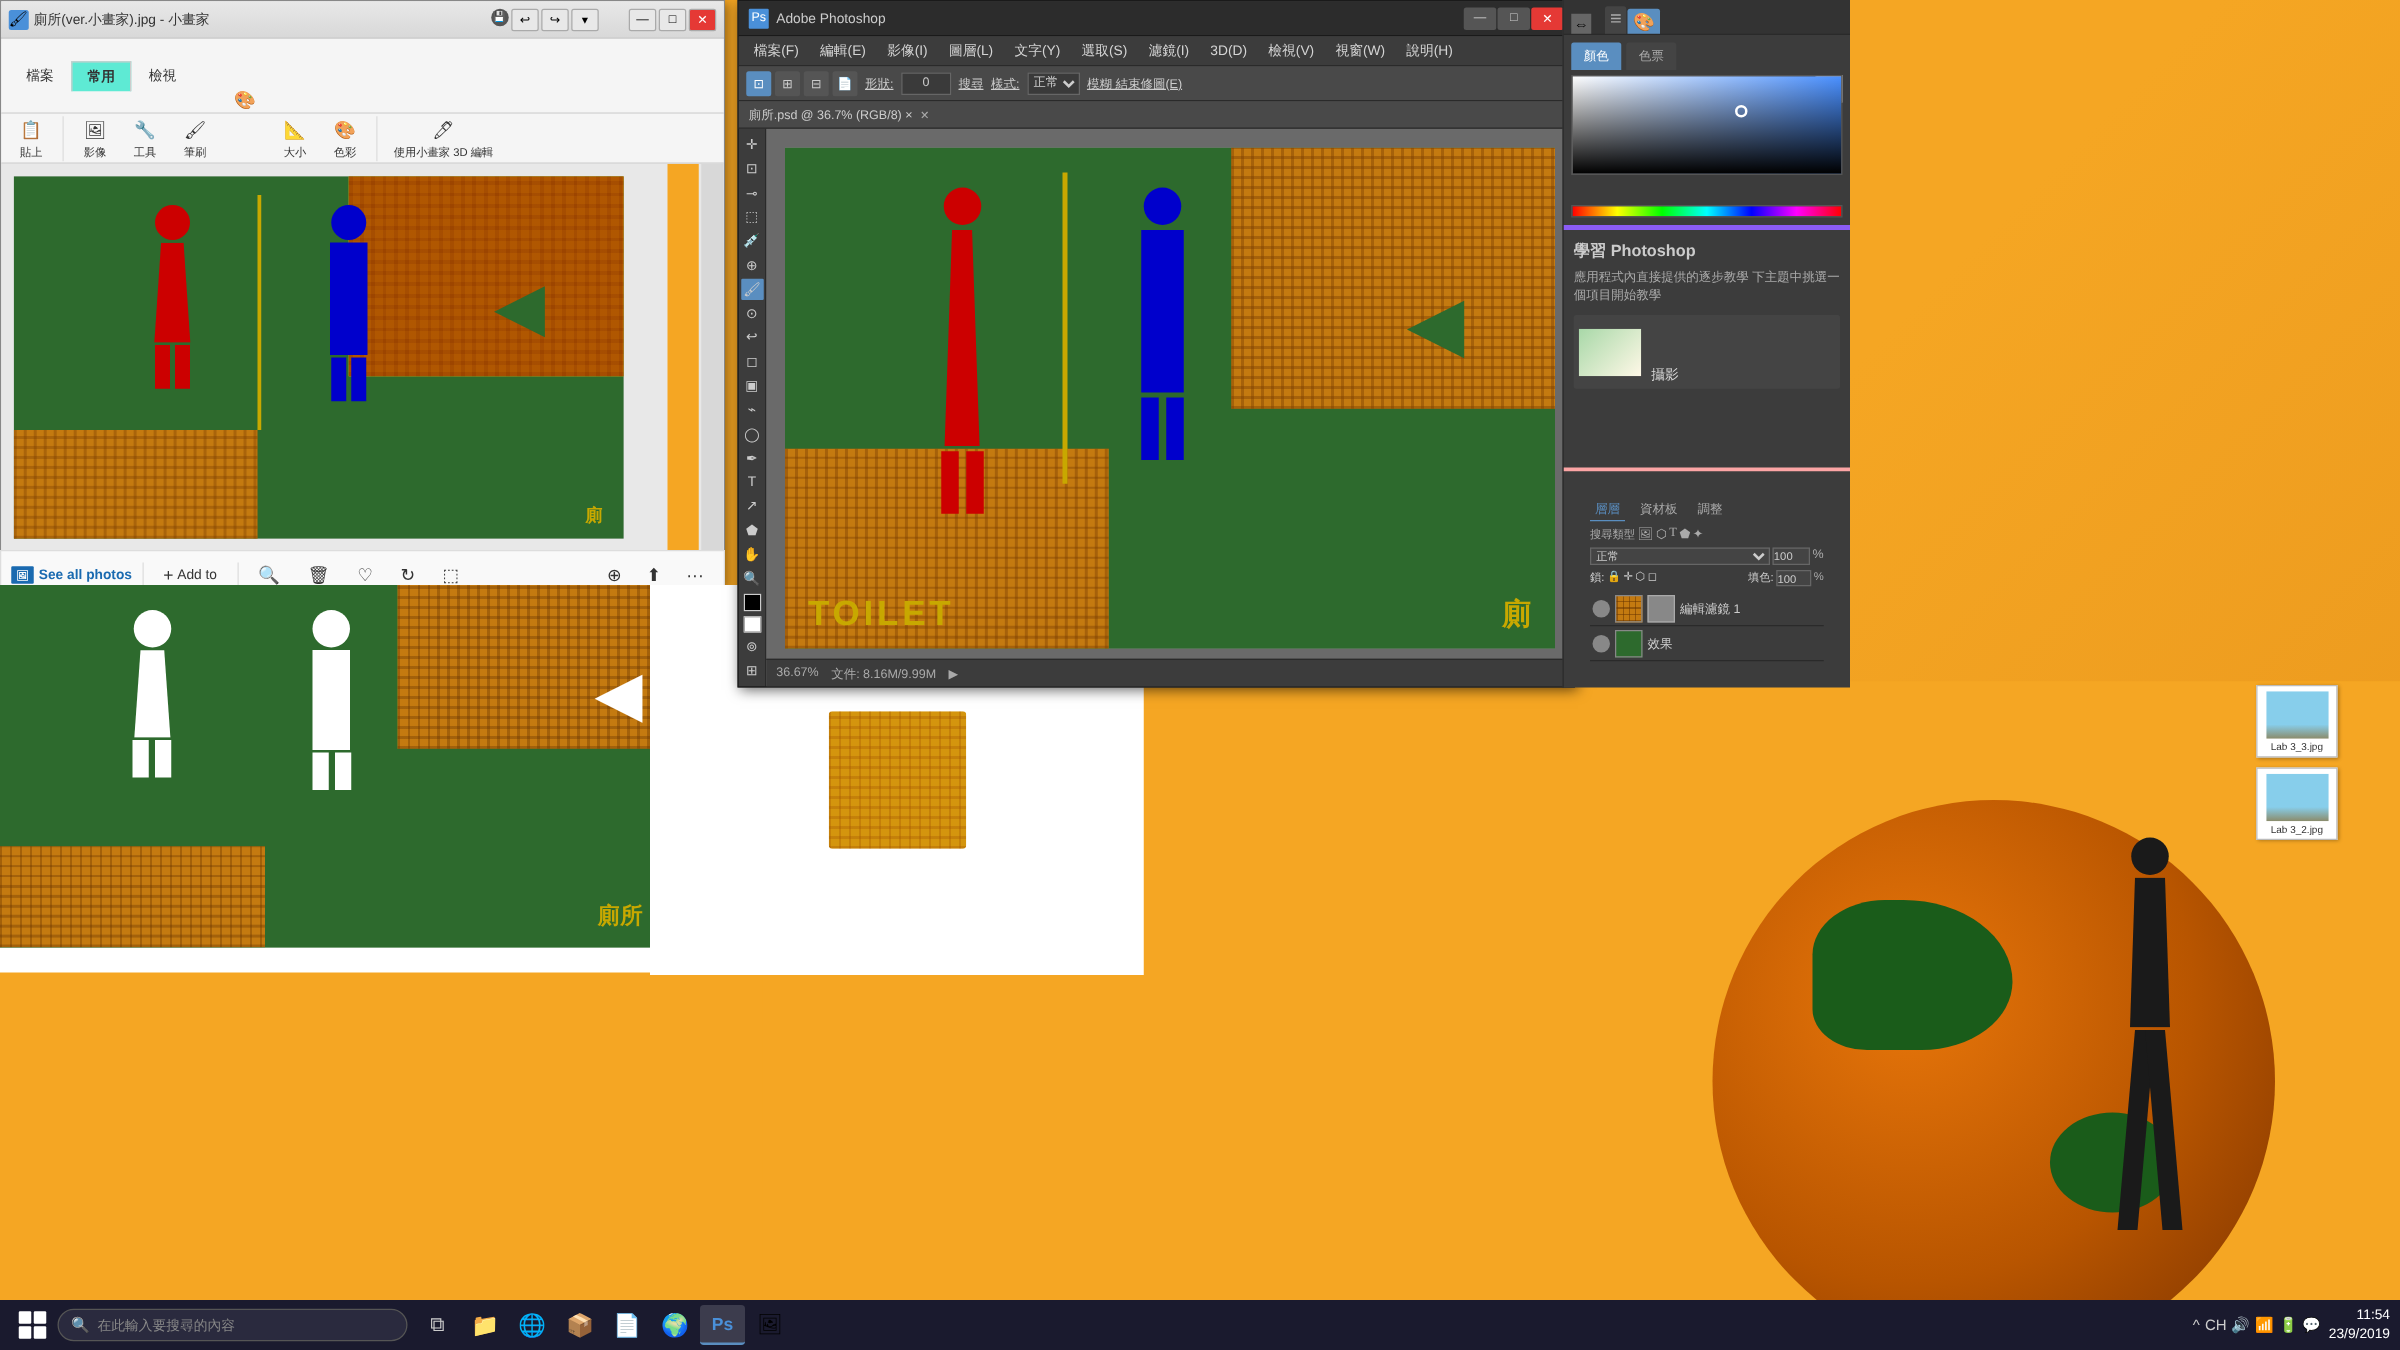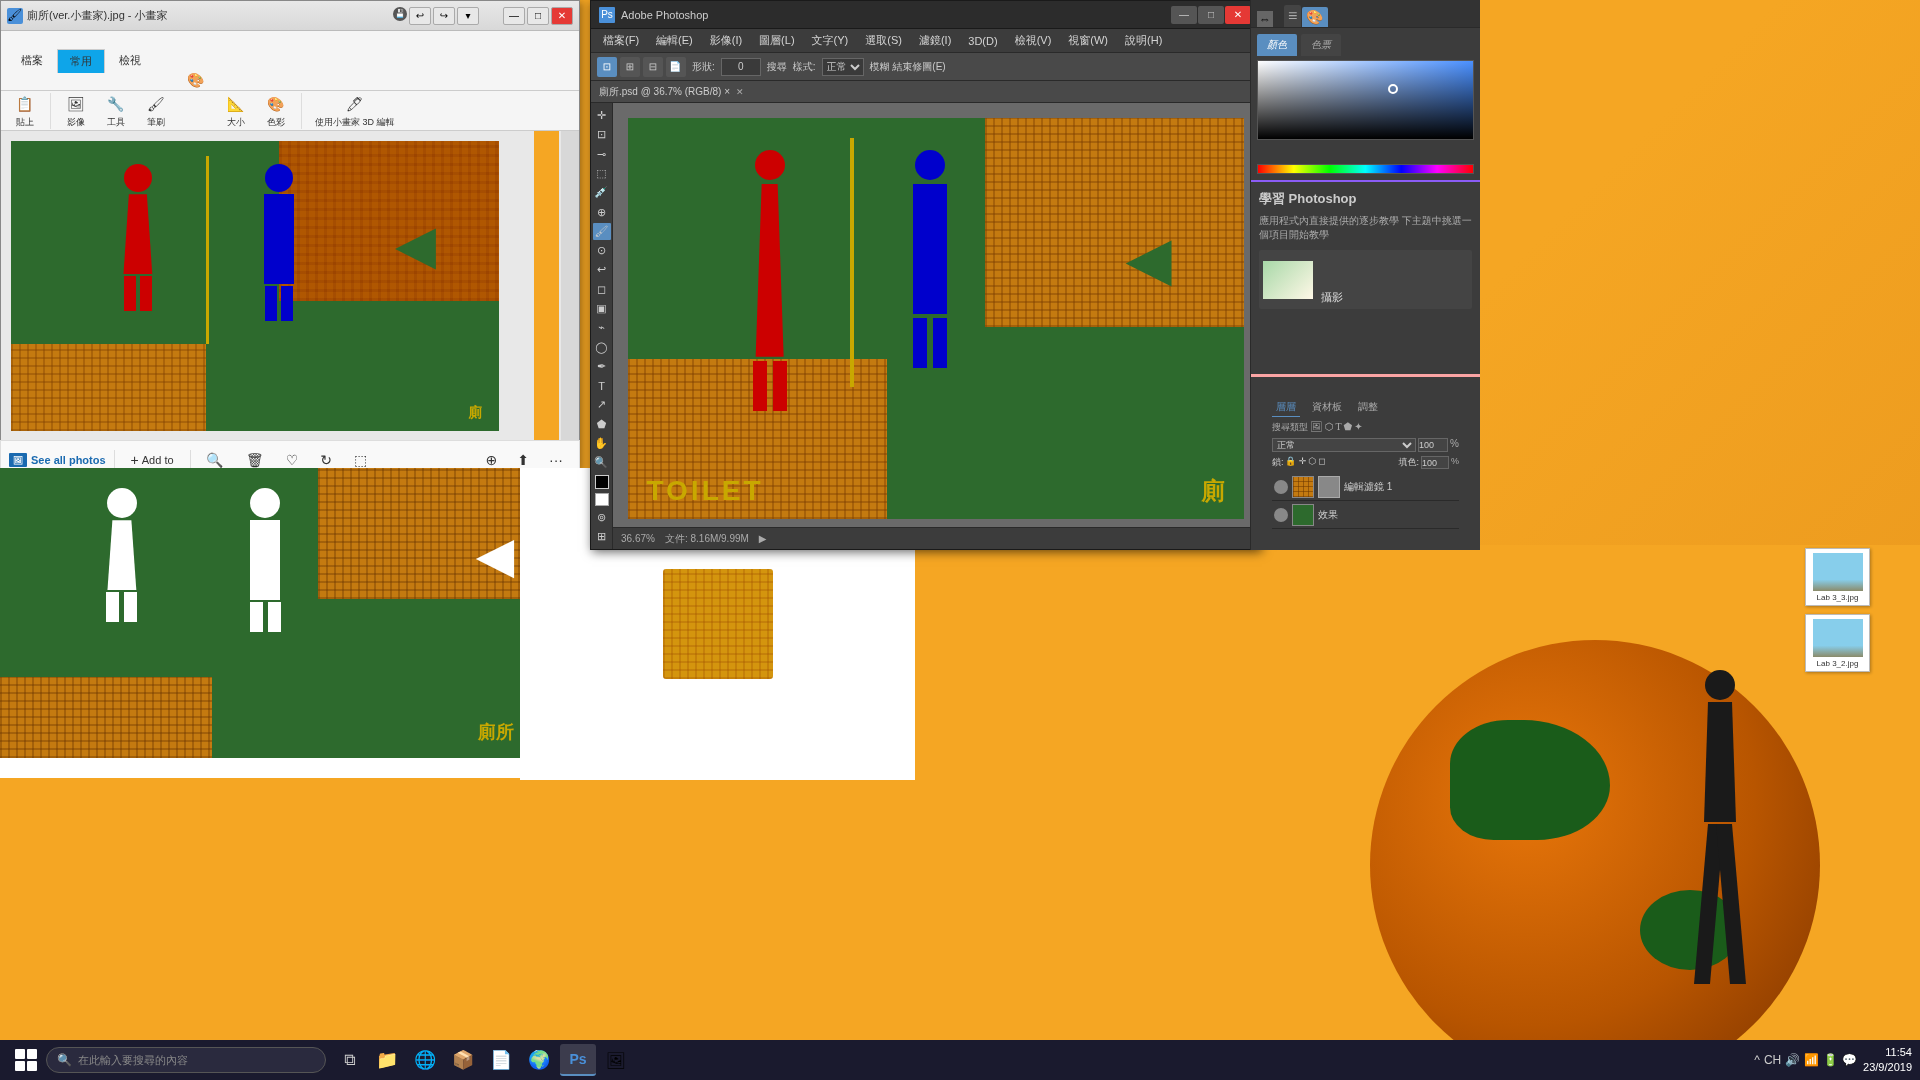--- a/index.html
+++ b/index.html
@@ -76,23 +76,24 @@
       padding: 0 8px;
       gap: 2px;
     }
     .pv-tab {
       padding: 4px 12px;
       font-size: 11px;
       color: #333;
       cursor: pointer;
     }
     .pv-tab.active {
-      background: #0ea5e9;
+      background: #5eead4;
       border: 1px solid #ccc;
       border-bottom: none;
+      font-weight: bold;
     }
     .pv-ribbon {
       height: 40px;
       background: #f5f5f5;
       border-bottom: 1px solid #ccc;
       display: flex;
       align-items: center;
       padding: 0 6px;
       gap: 4px;
     }
@@ -323,20 +324,21 @@
       background: #494949;
       display: flex;
       align-items: center;
       padding: 0 6px;
       gap: 6px;
       border-bottom: 1px solid #2a2a2a;
     }
     .ps-options-text {
       font-size: 10px;
       color: #ccc;
+      text-decoration: underline;
     }
     .ps-options-input {
       width: 40px; height: 18px;
       background: #3a3a3a;
       border: 1px solid #666;
       color: #ccc;
       font-size: 10px;
       text-align: center;
     }
     .ps-main {
@@ -493,22 +495,21 @@
       cursor: pointer;
       background: #444;
       border-radius: 2px 2px 0 0;
     }
     .ps-panel-tab.active {
       background: #5a8ec0;
       color: white;
     }
     .ps-color-section {
       padding: 6px;
-      border-bottom: 2px solid #8b5cf6;
-      font-style: italic;
+      border-bottom: 4px solid #8b5cf6;
     }
     .ps-color-gradient {
       width: 100%; height: 80px;
       background: linear-gradient(to right, #000 0%, #4a90ff 100%);
       background: 
         linear-gradient(to bottom, transparent 0%, #000 100%),
         linear-gradient(to right, #fff 0%, #4a90ff 100%);
       border: 1px solid #555;
       position: relative;
     }

